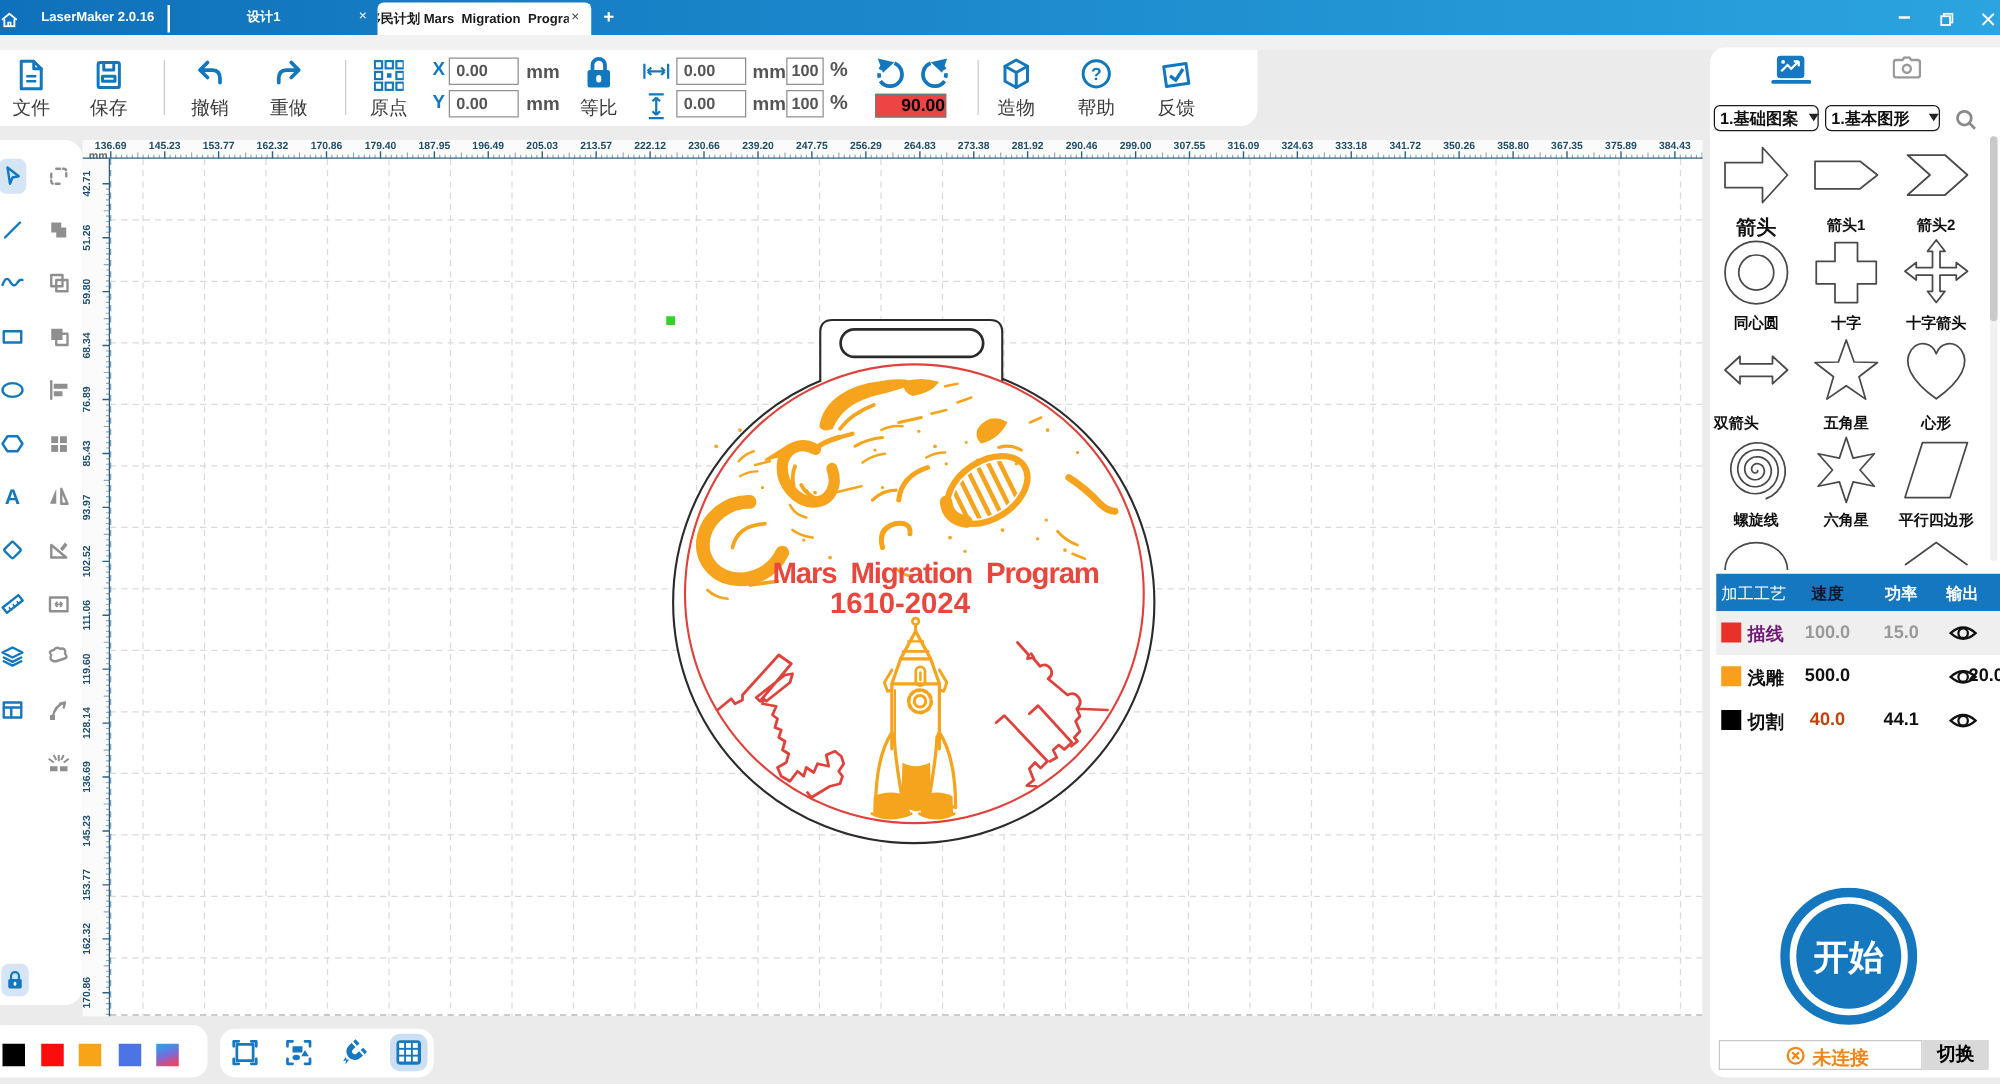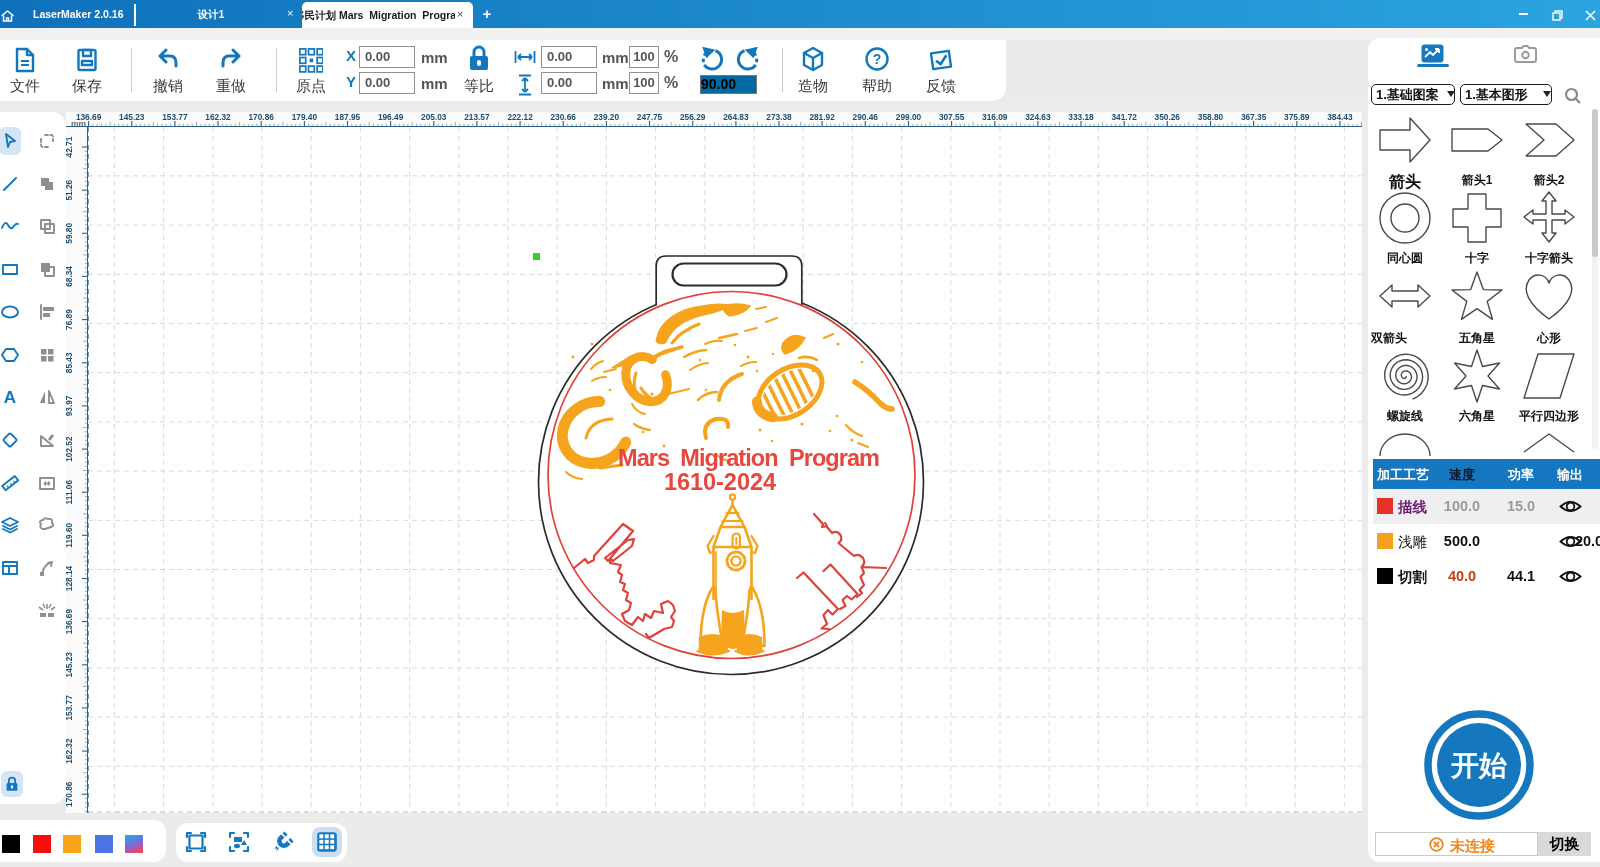--- a/index.html
+++ b/index.html
@@ -110,21 +110,21 @@
 <svg class="abs" style="left:699px;top:46px" width="27" height="27" viewBox="0 0 27 27">
 <path d="M16.5 4.6 A9.5 9.5 0 1 1 5.3 18.9" stroke="#1377be" fill="none" stroke-width="3"></path>
 <path d="M4.6 16.2 A9.5 9.5 0 0 1 8.3 6" stroke="#1377be" fill="none" stroke-width="3" stroke-dasharray="3.6 3"></path>
 <path d="M3.2 0.8 L16.4 3.8 L7.4 12.2 Z" fill="#1377be"></path>
 </svg>
 <svg class="abs" style="left:734px;top:46px" width="27" height="27" viewBox="0 0 27 27">
 <path d="M10.5 4.6 A9.5 9.5 0 1 0 21.7 18.9" stroke="#1377be" fill="none" stroke-width="3"></path>
 <path d="M22.4 16.2 A9.5 9.5 0 0 0 18.7 6" stroke="#1377be" fill="none" stroke-width="3" stroke-dasharray="3.6 3"></path>
 <path d="M23.8 0.8 L10.6 3.8 L19.6 12.2 Z" fill="#1377be"></path>
 </svg>
-<div class="abs" style="left:700px;top:75px;width:57px;height:19px;background:#0369a1;border:1.4px solid #777;font-size:14px;color:#000;font-weight:bold;text-align:left;line-height:16px;padding-right:0px">90.00</div>
+<div class="abs" style="left:700px;top:75px;width:57px;height:19px;background:#ef4444;border:1.4px solid #777;font-size:14px;color:#000;font-weight:bold;text-align:right;line-height:16px;padding-right:0px">90.00</div>
 <div class="abs" style="left:782px;top:48px;width:1px;height:44px;background:#ccc"></div>
 <div class="abs" style="left:783px;top:46px;width:60px;height:30px;text-align:center">
     <svg class="ico" width="24" height="28" viewBox="0 0 24 28">
       <path d="M12 2 L21 7 V19 L12 24 L3 19 V7 Z" stroke="#1377be" fill="none" stroke-width="2.4" stroke-linecap="round" stroke-linejoin="round"></path>
       <path d="M3 7 L12 12 L21 7 M12 12 V24" stroke="#1377be" fill="none" stroke-width="2.4" stroke-linecap="round" stroke-linejoin="round"></path>
     </svg>
   </div>
 <div class="abs lbl" style="left:783px;top:77px;width:60px">造物</div>
 <div class="abs" style="left:847px;top:46px;width:60px;height:30px;text-align:center">
     <svg class="ico" width="24" height="28" viewBox="0 0 24 28">
@@ -1016,36 +1016,36 @@
 <div class="abs" style="left:1515px;top:408px;width:68px;text-align:center;font-size:12px;font-weight:bold;color:#111">平行四边形</div>
 <svg class="abs" style="left:1376px;top:428px" width="58" height="28" viewBox="0 0 58 28">
     <path d="M4 28 A25 22 0 0 1 54 28" stroke="#4a4a4a" fill="none" stroke-width="1.4" stroke-linejoin="round"></path>
   </svg>
 <svg class="abs" style="left:1520px;top:428px" width="58" height="28" viewBox="0 0 58 28">
     <path d="M4 24 L29 6 L54 24" stroke="#4a4a4a" fill="none" stroke-width="1.4" stroke-linejoin="round"></path>
   </svg>
 <div class="abs" style="left:1592px;top:109px;width:6px;height:340px;background:#f1f1f1;border-radius:3px"></div>
 <div class="abs" style="left:1592px;top:109px;width:6px;height:148px;background:#c9c9c9;border-radius:3px"></div>
 <div class="abs" style="left:1373px;top:459px;width:227px;height:30px;background:#1577c0"></div>
-<div class="abs" style="left:1377px;top:466px;font-size:13px;font-weight:bold;color:#fff">加工工艺</div>
+<div class="abs" style="left:1377px;top:466px;font-size:13px;font-weight:normal;color:#fff">加工工艺</div>
 <div class="abs" style="left:1422px;top:466px;width:80px;text-align:center;font-size:13px;font-weight:bold;color:#0f172a">速度</div>
 <div class="abs" style="left:1481px;top:466px;width:80px;text-align:center;font-size:13px;font-weight:bold;color:#fff">功率</div>
 <div class="abs" style="left:1530px;top:466px;width:80px;text-align:center;font-size:13px;font-weight:bold;color:#fff">输出</div>
 <div class="abs" style="left:1373px;top:489px;width:227px;height:35px;background:#efefef"></div>
 <div class="abs" style="left:1377px;top:498px;width:16px;height:16px;background:#e8312a"></div>
 <div class="abs" style="left:1398px;top:498px;font-size:14.5px;font-weight:bold;color:#701a75">描线</div>
 <div class="abs" style="left:1427px;top:498px;width:70px;text-align:center;font-size:14.5px;font-weight:bold;color:#9a9a9a">100.0</div>
 <div class="abs" style="left:1486px;top:498px;width:70px;text-align:center;font-size:14.5px;font-weight:bold;color:#9a9a9a">15.0</div>
 <svg class="abs" style="left:1559px;top:497px" width="23" height="19" viewBox="0 0 23 19">
 <path d="M1.5 9.5 Q11.5 0.5 21.5 9.5 Q11.5 18.5 1.5 9.5 Z" fill="none" stroke="#111" stroke-width="1.8"></path>
 <circle cx="11.5" cy="9.5" r="3.8" fill="none" stroke="#111" stroke-width="1.8"></circle>
 </svg>
 <div class="abs" style="left:1373px;top:524px;width:227px;height:35px;background:#fff"></div>
 <div class="abs" style="left:1377px;top:533px;width:16px;height:16px;background:#f8a01d"></div>
-<div class="abs" style="left:1398px;top:533px;font-size:14.5px;font-weight:normal;color:#111">浅雕</div>
+<div class="abs" style="left:1398px;top:533px;font-size:14.5px;font-weight:bold;color:#111">浅雕</div>
 <div class="abs" style="left:1427px;top:533px;width:70px;text-align:center;font-size:14.5px;font-weight:bold;color:#111">500.0</div>
 <div class="abs" style="left:1554px;top:533px;width:70px;text-align:center;font-size:14.5px;font-weight:bold;color:#111">20.0</div>
 <svg class="abs" style="left:1559px;top:532px" width="23" height="19" viewBox="0 0 23 19">
 <path d="M1.5 9.5 Q11.5 0.5 21.5 9.5 Q11.5 18.5 1.5 9.5 Z" fill="none" stroke="#111" stroke-width="1.8"></path>
 <circle cx="11.5" cy="9.5" r="3.8" fill="none" stroke="#111" stroke-width="1.8"></circle>
 </svg>
 <div class="abs" style="left:1373px;top:559px;width:227px;height:35px;background:#fff"></div>
 <div class="abs" style="left:1377px;top:568px;width:16px;height:16px;background:#000000"></div>
 <div class="abs" style="left:1398px;top:568px;font-size:14.5px;font-weight:bold;color:#111">切割</div>
 <div class="abs" style="left:1427px;top:568px;width:70px;text-align:center;font-size:14.5px;font-weight:bold;color:#c2410c">40.0</div>

